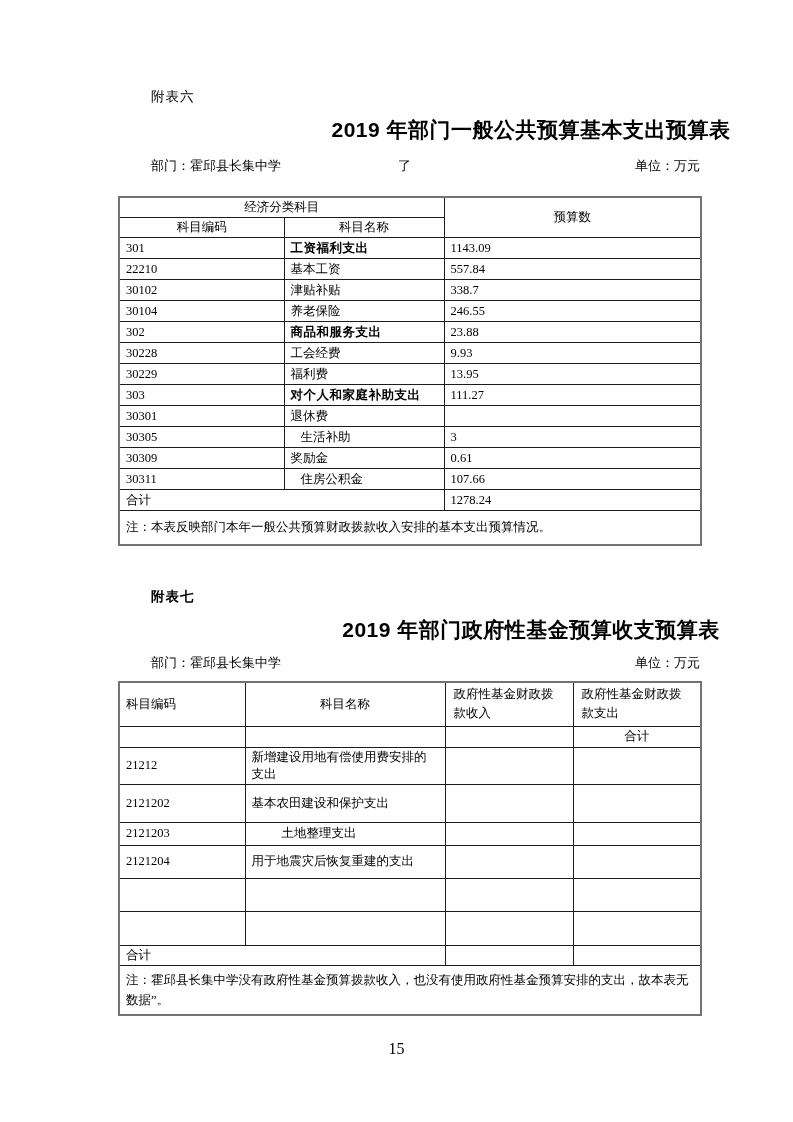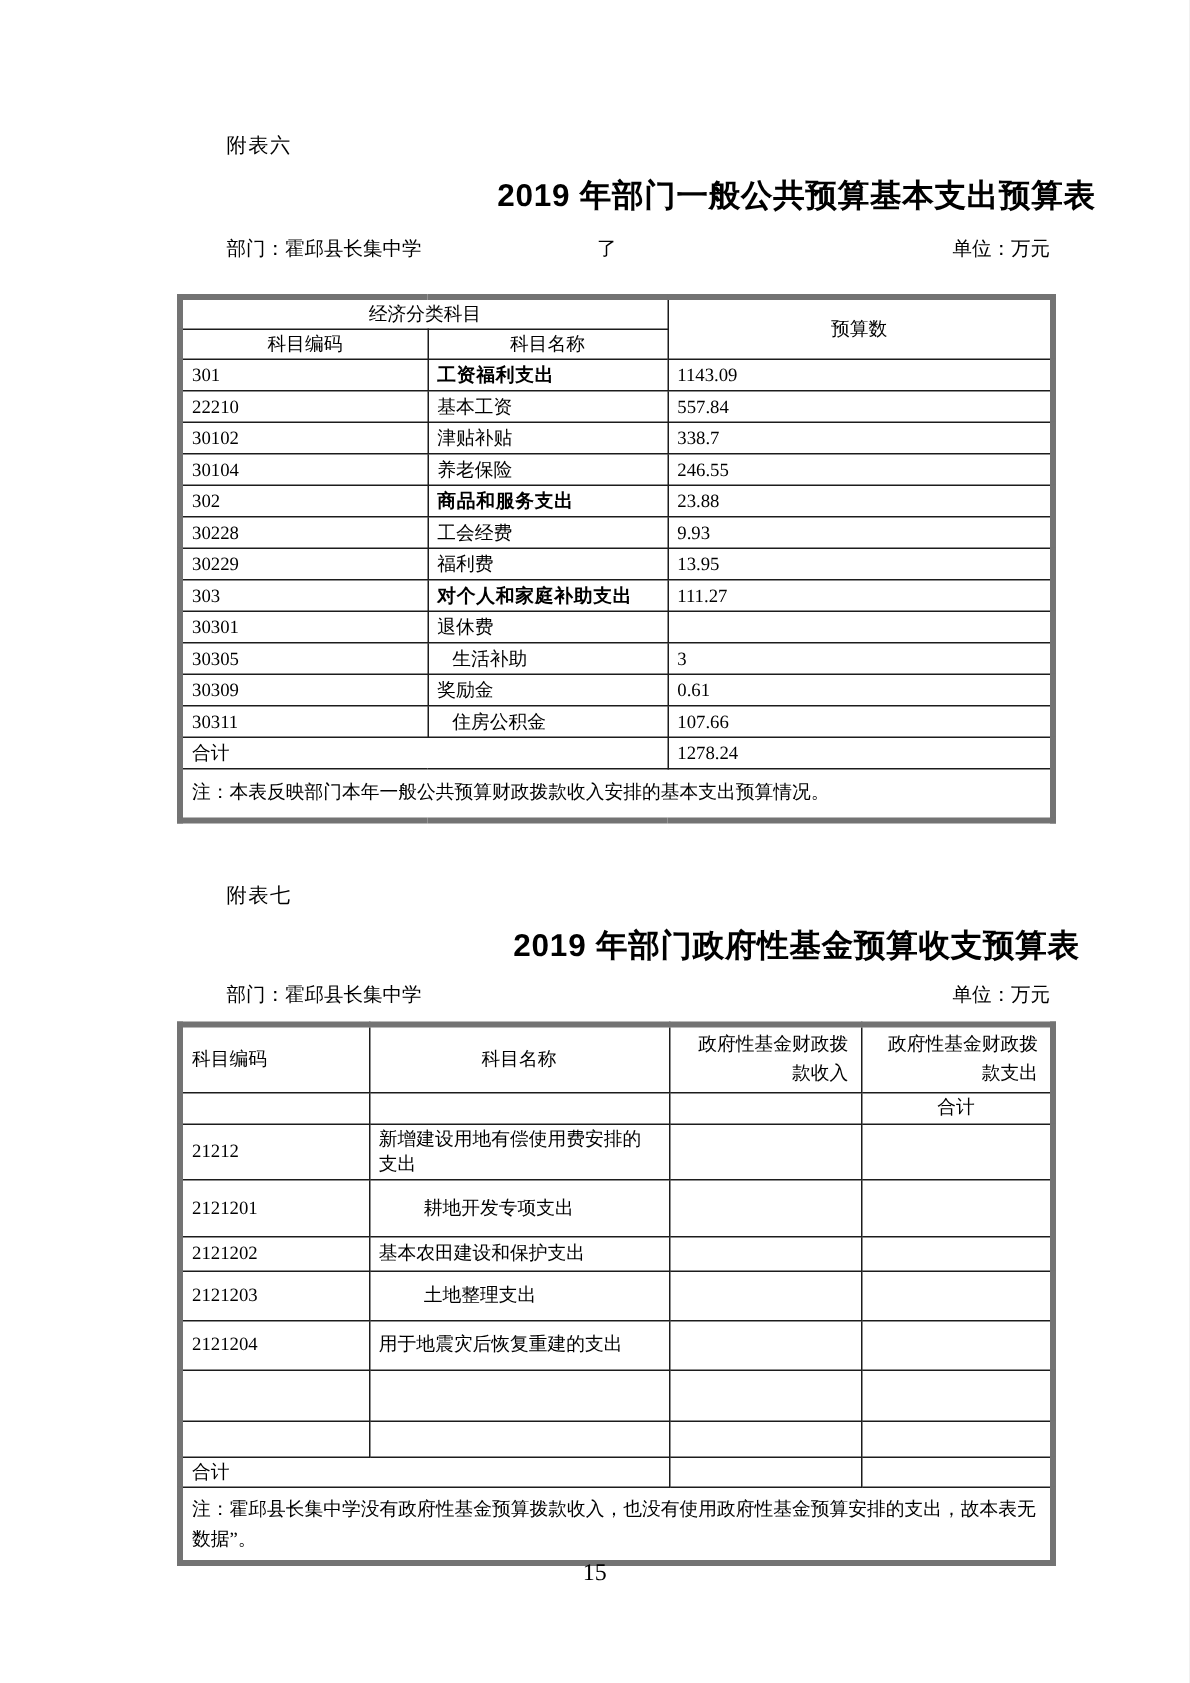--- a/index.html
+++ b/index.html
@@ -37,21 +37,21 @@
   .meta-line .stray {
     position: absolute;
     left: 280px;
     top: 0;
   }
 
   table {
     border-collapse: collapse;
     table-layout: fixed;
     width: 582px;
-    border: 4px solid #737373;
+    border: 2px solid #737373;
   }
   td {
     border: 1px solid #1c1c1c;
     font-size: 12.5px;
     padding: 1px 6px;
     vertical-align: middle;
     overflow: hidden;
     word-break: break-all;
   }
   .th-cell { text-align: center; }
@@ -63,21 +63,21 @@
     font-weight: bold;
     font-family: "Liberation Sans", "DejaVu Sans", sans-serif;
     letter-spacing: 0.5px;
     margin-left: 12px;
   }
   #t6 .sub-item td.name { padding-left: 16px; }
   #t6 .total-row td { height: 21px; }
   #t6 .note-row td { height: 34px; padding: 6px 6px; font-size: 12.5px; }
 
   
-  #t7 .hrow1 td { height: 42px; text-align: right; padding: 2px 8px; line-height: 1.55; }
+  #t7 .hrow1 td { height: 42px; text-align: left; padding: 2px 8px; line-height: 1.55; }
   #t7 .hrow1 td.code-h { text-align: left; padding-left: 6px; }
   #t7 .hrow1 td.name-h { text-align: center; }
   #t7 .hrow2 td { height: 21px; text-align: center; }
   #t7 tbody tr:nth-child(1) td { height: 25px; }
   #t7 tbody tr:nth-child(2) td { height: 38px; }
   #t7 tbody tr:nth-child(3) td { height: 23px; }
   #t7 tbody tr:nth-child(4) td { height: 33px; }
   #t7 tbody tr:nth-child(5) td { height: 33px; }
   #t7 tbody tr:nth-child(6) td { height: 34px; }
   #t7 tbody tr:nth-child(7) td { height: 24px; }
@@ -93,21 +93,21 @@
     width: 793px;
     text-align: center;
     font-size: 16px;
   }
 
   
   .pos-att6   { top: 88px; }
   .pos-title6 { top: 116px; }
   .pos-meta6  { top: 157px; }
   .pos-t6     { top: 196px; }
-  .pos-att7   { top: 588px; }
+  .pos-att7   { top: 588px; font-weight: bold; }
   .pos-title7 { top: 616px; }
   .pos-meta7  { top: 654px; }
   .pos-t7     { top: 681px; }
 </style>
 </head>
 <body>
 
 <div class="page">
 
   <div class="content pos-att6 att-label">附表六</div>
@@ -252,26 +252,20 @@
     </thead>
     <tbody>
 
   <tr>
     <td class="code">21212</td>
     <td class="name">新增建设用地有偿使用费安排的支出</td>
     <td class="val"></td>
     <td class="val"></td>
   </tr>
 
-  <tr class="sub-item-2">
-    <td class="code">2121201</td>
-    <td class="name">耕地开发专项支出</td>
-    <td class="val"></td>
-    <td class="val"></td>
-  </tr>
 
   <tr>
     <td class="code">2121202</td>
     <td class="name">基本农田建设和保护支出</td>
     <td class="val"></td>
     <td class="val"></td>
   </tr>
 
   <tr class="sub-item-2">
     <td class="code">2121203</td>

